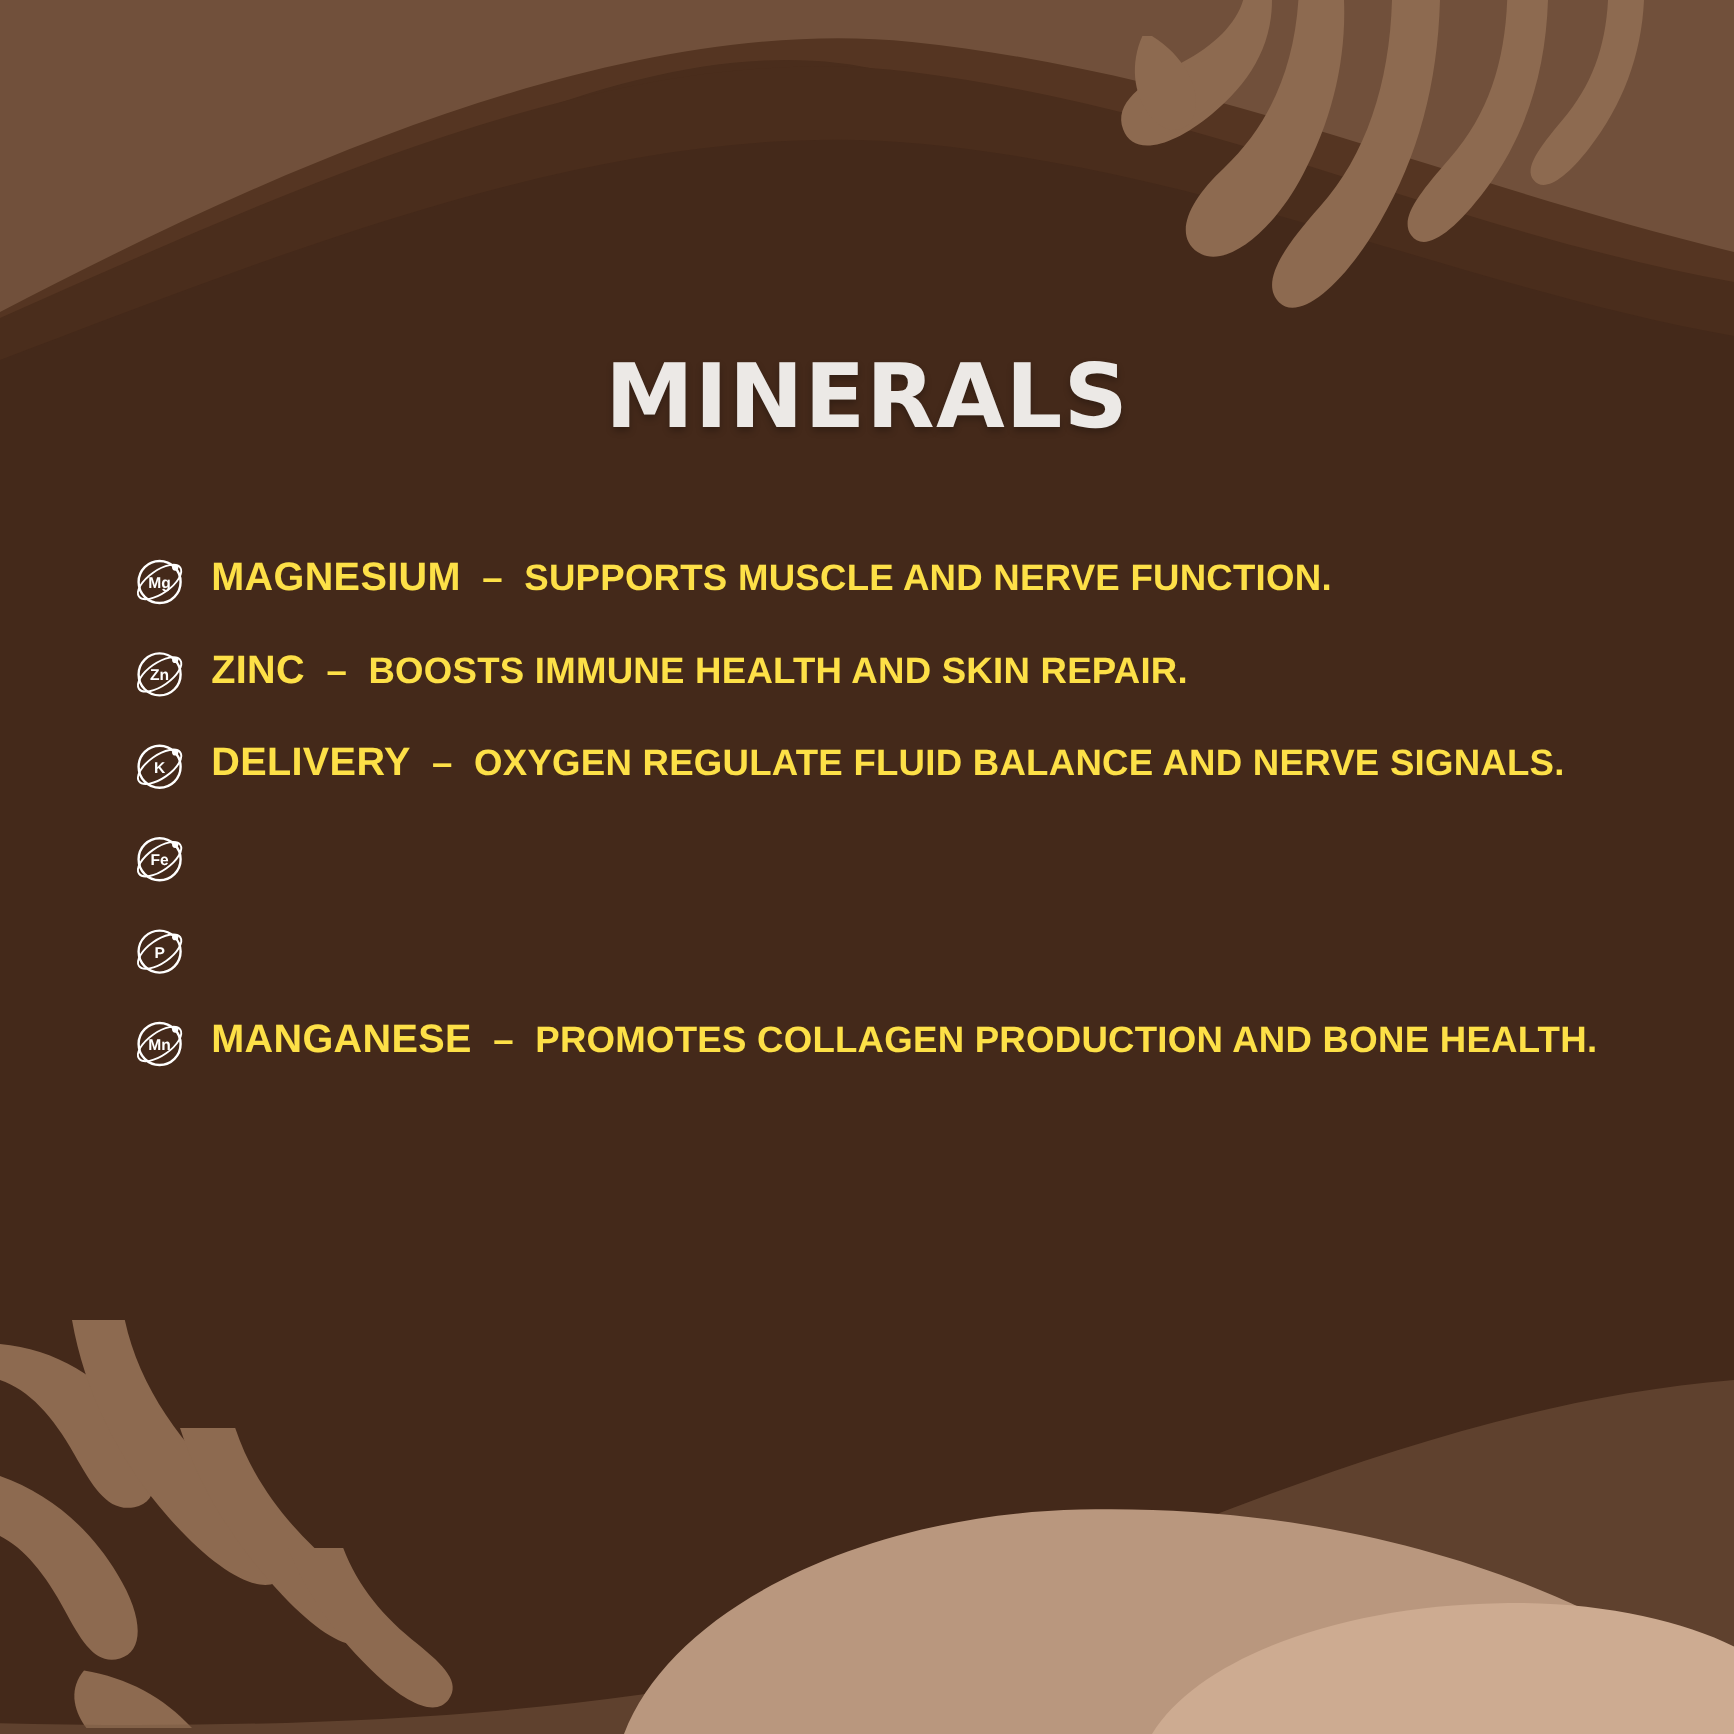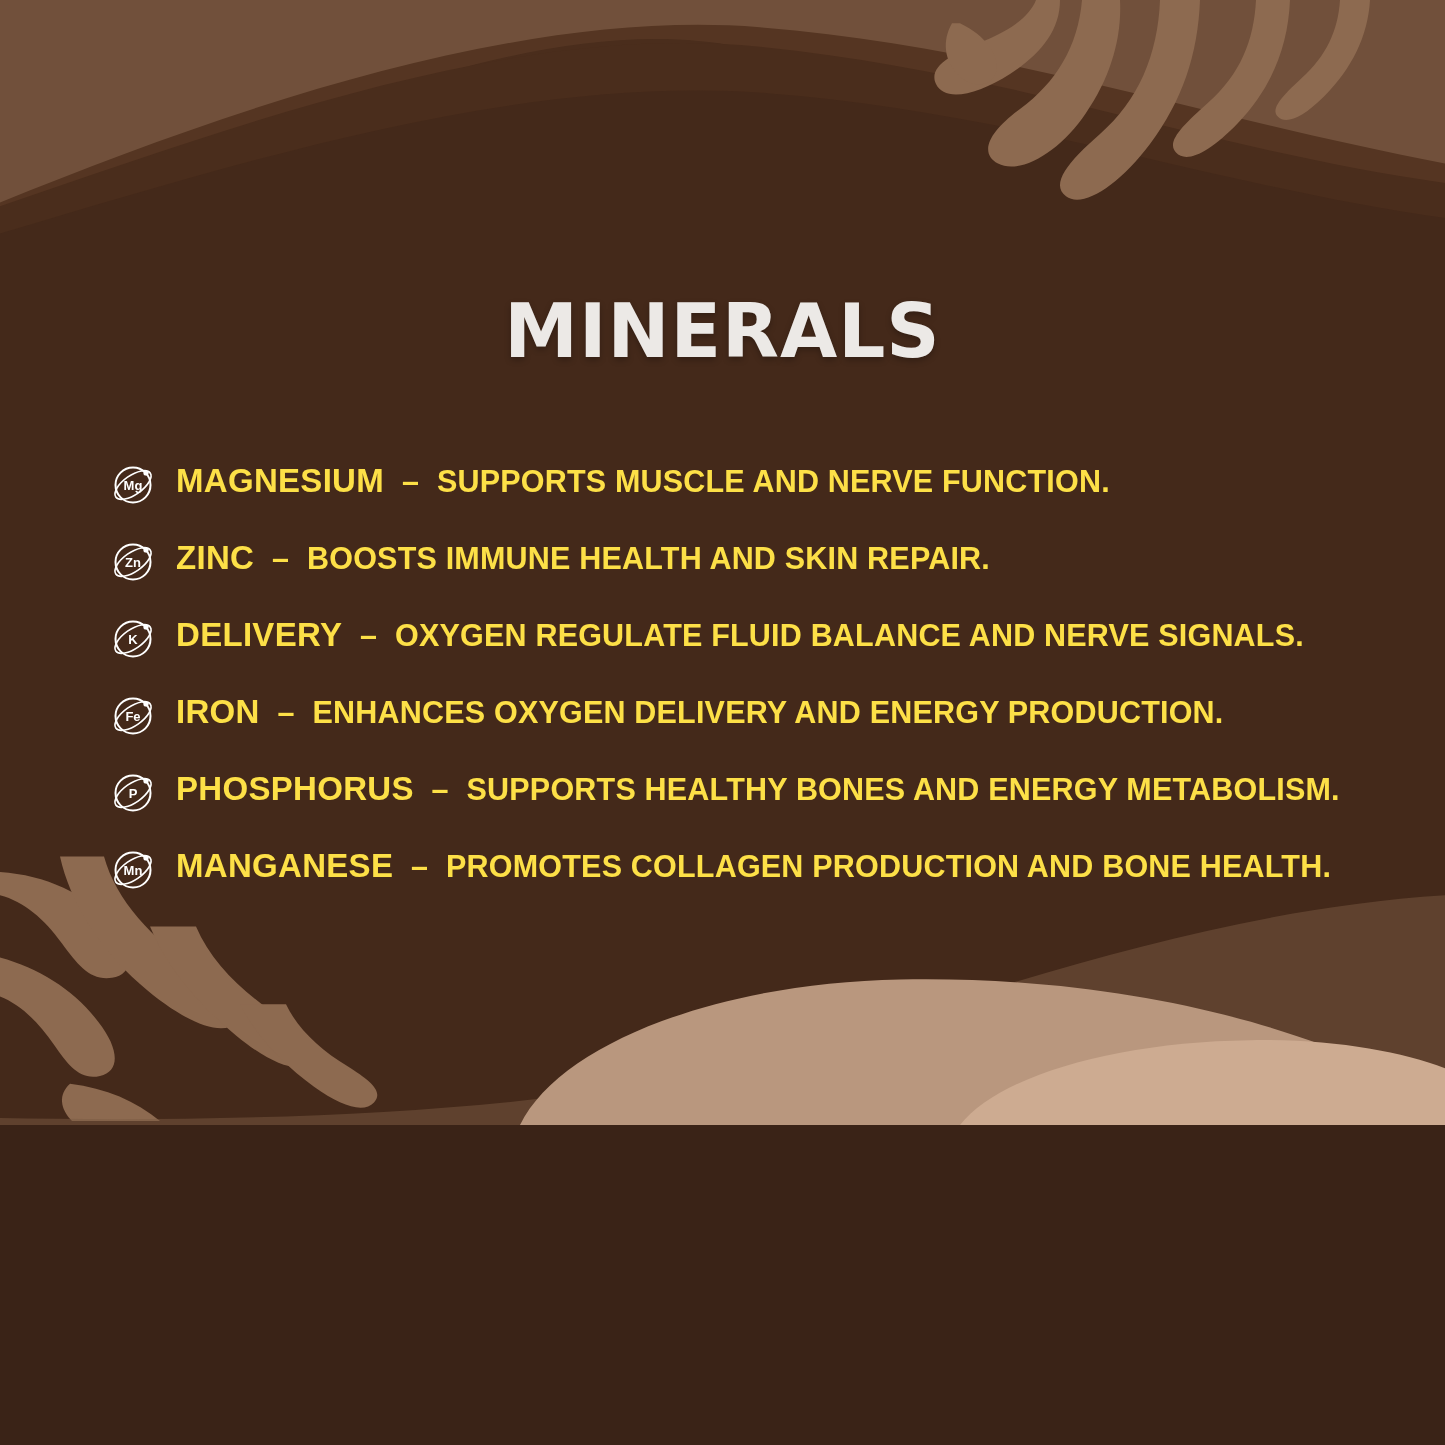--- a/index.html
+++ b/index.html
@@ -9,21 +9,21 @@
   }
   body {
     width: 1445px;
     height: 1445px;
     overflow: hidden;
     font-family: "Liberation Sans", sans-serif;
   }
   .poster {
     position: relative;
     width: 1445px;
-    height: 1125px;
+    height: 1445px;
     overflow: hidden;
     background: #4a2d1c;
   }
   .bg-layer {
     position: absolute;
     inset: 0;
     width: 100%;
     height: 100%;
   }
   .content {
@@ -184,41 +184,31 @@
 
       <div class="row">
         <span class="badge">
           <svg width="46" height="46" viewBox="0 0 46 46">
             <circle cx="23" cy="23" r="17.5" fill="none" stroke="#ffffff" stroke-width="2"></circle>
             <ellipse cx="23" cy="23" rx="21" ry="9.5" fill="none" stroke="#ffffff" stroke-width="1.6" transform="rotate(-35 23 23)"></ellipse>
             <circle cx="36" cy="11" r="2.6" fill="#ffffff"></circle>
             <text x="23" y="28" text-anchor="middle" font-family="Liberation Sans, sans-serif" font-size="13" font-weight="bold" fill="#ffffff">Fe</text>
           </svg>
         </span>
-        <span class="row-text">
-          <span class="row-name">IRON</span>
-          <span style="margin-left: 0.3em;">–</span>
-          <span class="row-desc" style="margin-left: 0.3em;">ENHANCES OXYGEN DELIVERY AND ENERGY PRODUCTION.</span>
-        </span>
       </div>
 
 
       <div class="row">
         <span class="badge">
           <svg width="46" height="46" viewBox="0 0 46 46">
             <circle cx="23" cy="23" r="17.5" fill="none" stroke="#ffffff" stroke-width="2"></circle>
             <ellipse cx="23" cy="23" rx="21" ry="9.5" fill="none" stroke="#ffffff" stroke-width="1.6" transform="rotate(-35 23 23)"></ellipse>
             <circle cx="36" cy="11" r="2.6" fill="#ffffff"></circle>
             <text x="23" y="28" text-anchor="middle" font-family="Liberation Sans, sans-serif" font-size="13" font-weight="bold" fill="#ffffff">P</text>
           </svg>
-        </span>
-        <span class="row-text">
-          <span class="row-name">PHOSPHORUS</span>
-          <span style="margin-left: 0.3em;">–</span>
-          <span class="row-desc" style="margin-left: 0.3em;">SUPPORTS HEALTHY BONES AND ENERGY METABOLISM.</span>
         </span>
       </div>
 
       <div class="row">
         <span class="badge">
           <svg width="46" height="46" viewBox="0 0 46 46">
             <circle cx="23" cy="23" r="17.5" fill="none" stroke="#ffffff" stroke-width="2"></circle>
             <ellipse cx="23" cy="23" rx="21" ry="9.5" fill="none" stroke="#ffffff" stroke-width="1.6" transform="rotate(-35 23 23)"></ellipse>
             <circle cx="36" cy="11" r="2.6" fill="#ffffff"></circle>
             <text x="23" y="28" text-anchor="middle" font-family="Liberation Sans, sans-serif" font-size="13" font-weight="bold" fill="#ffffff">Mn</text>

